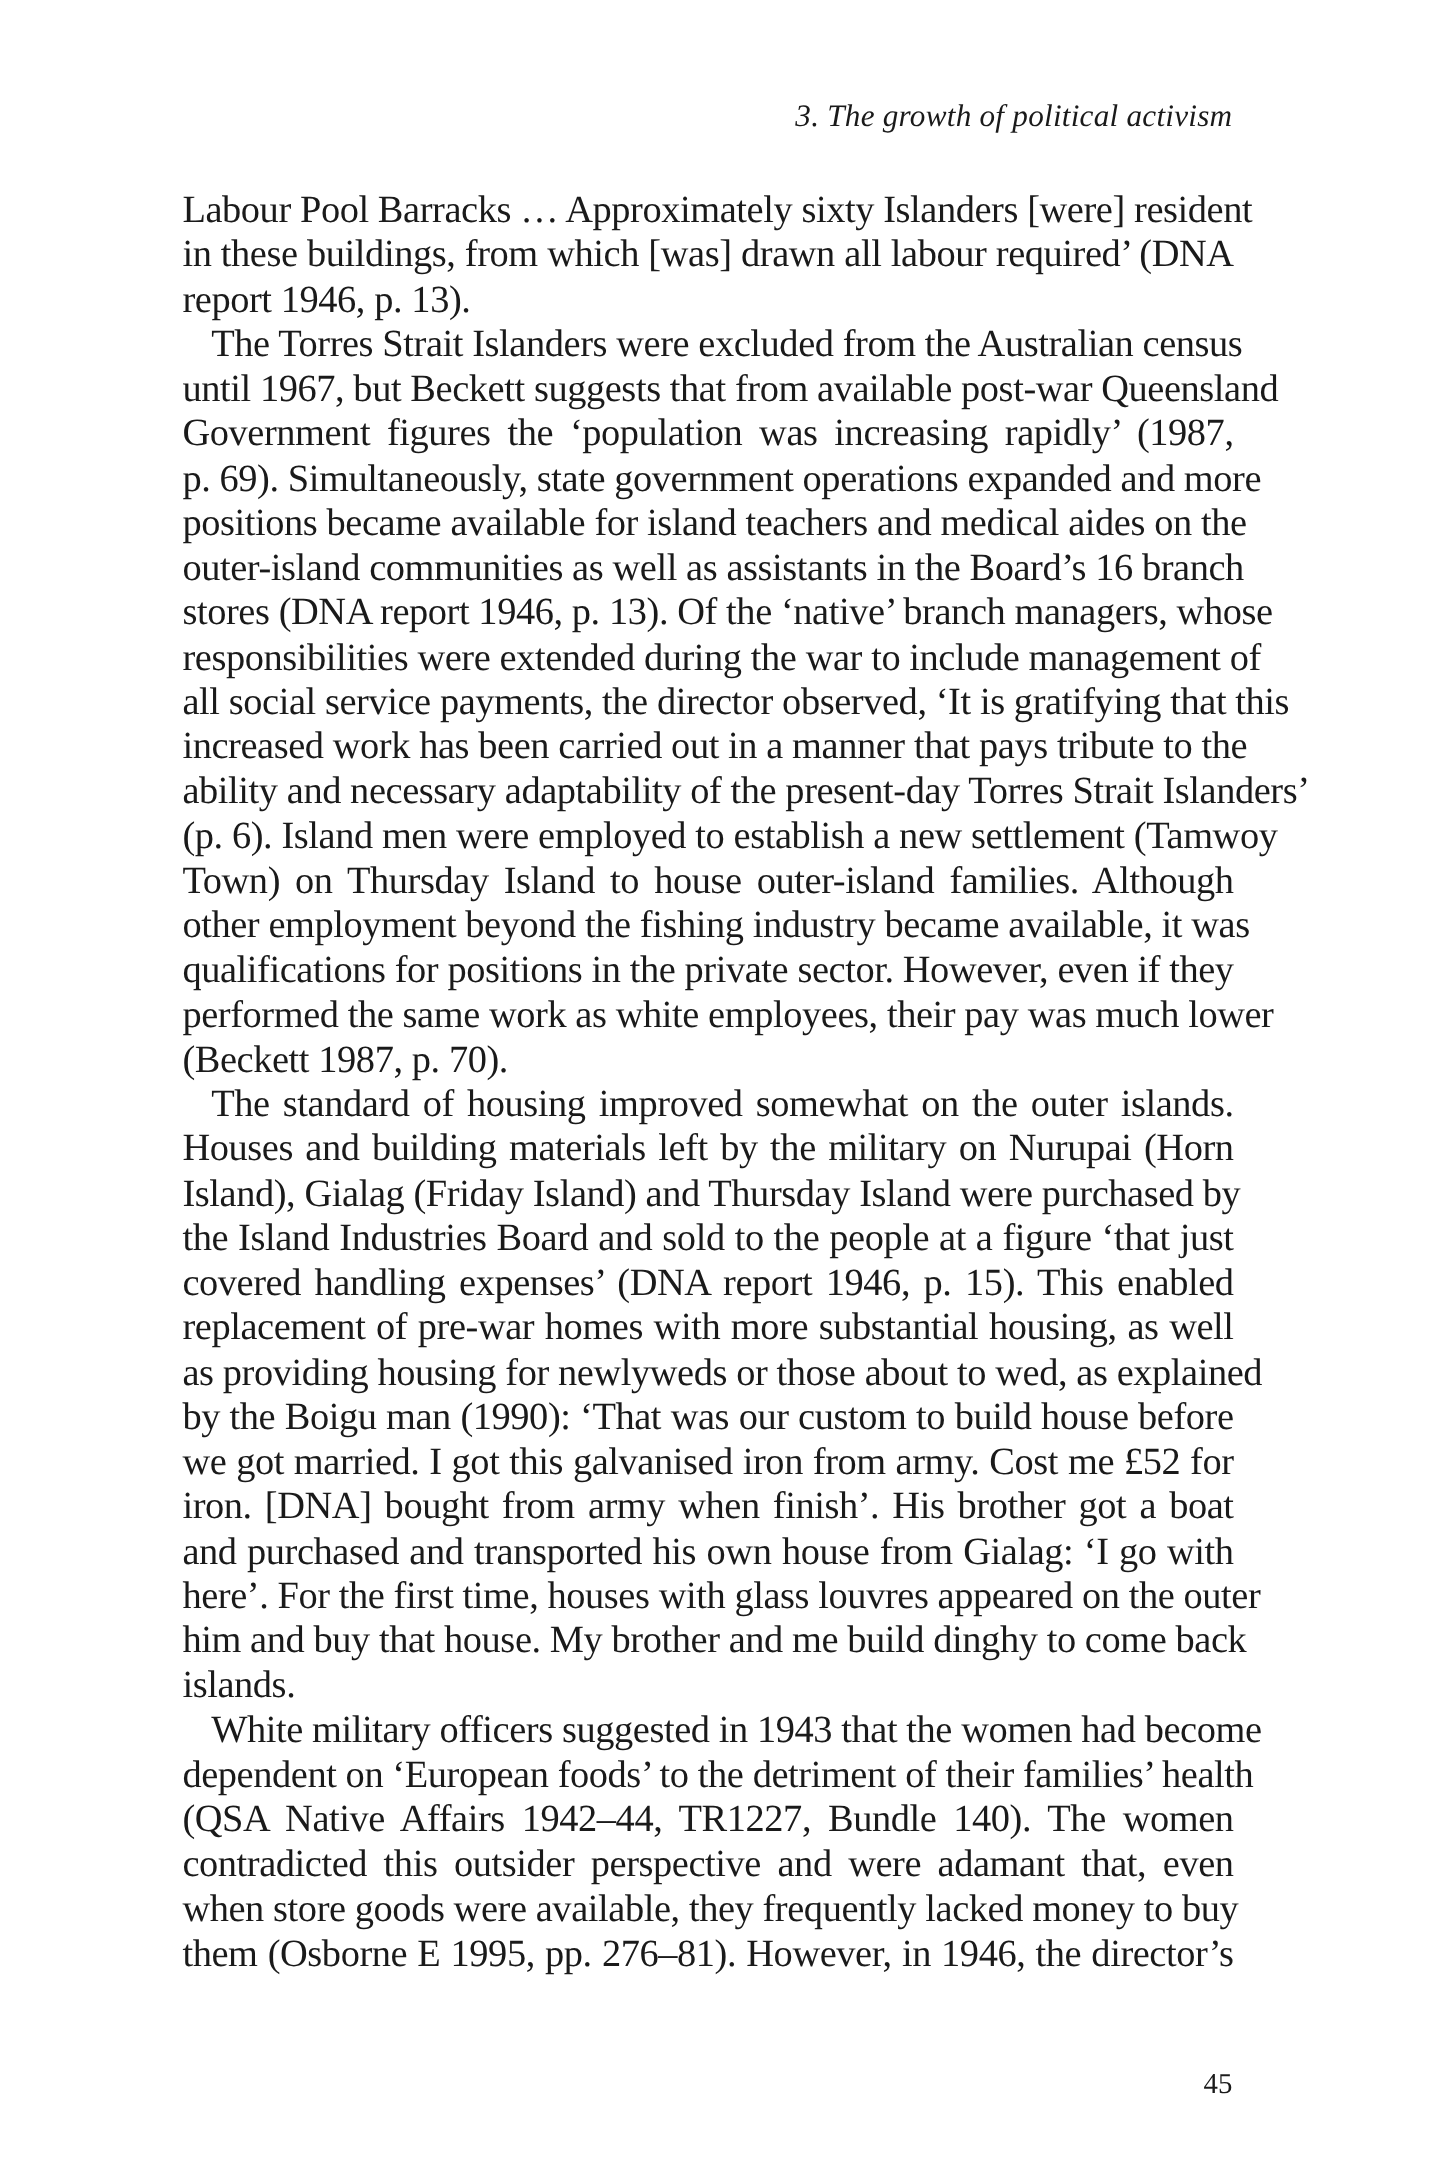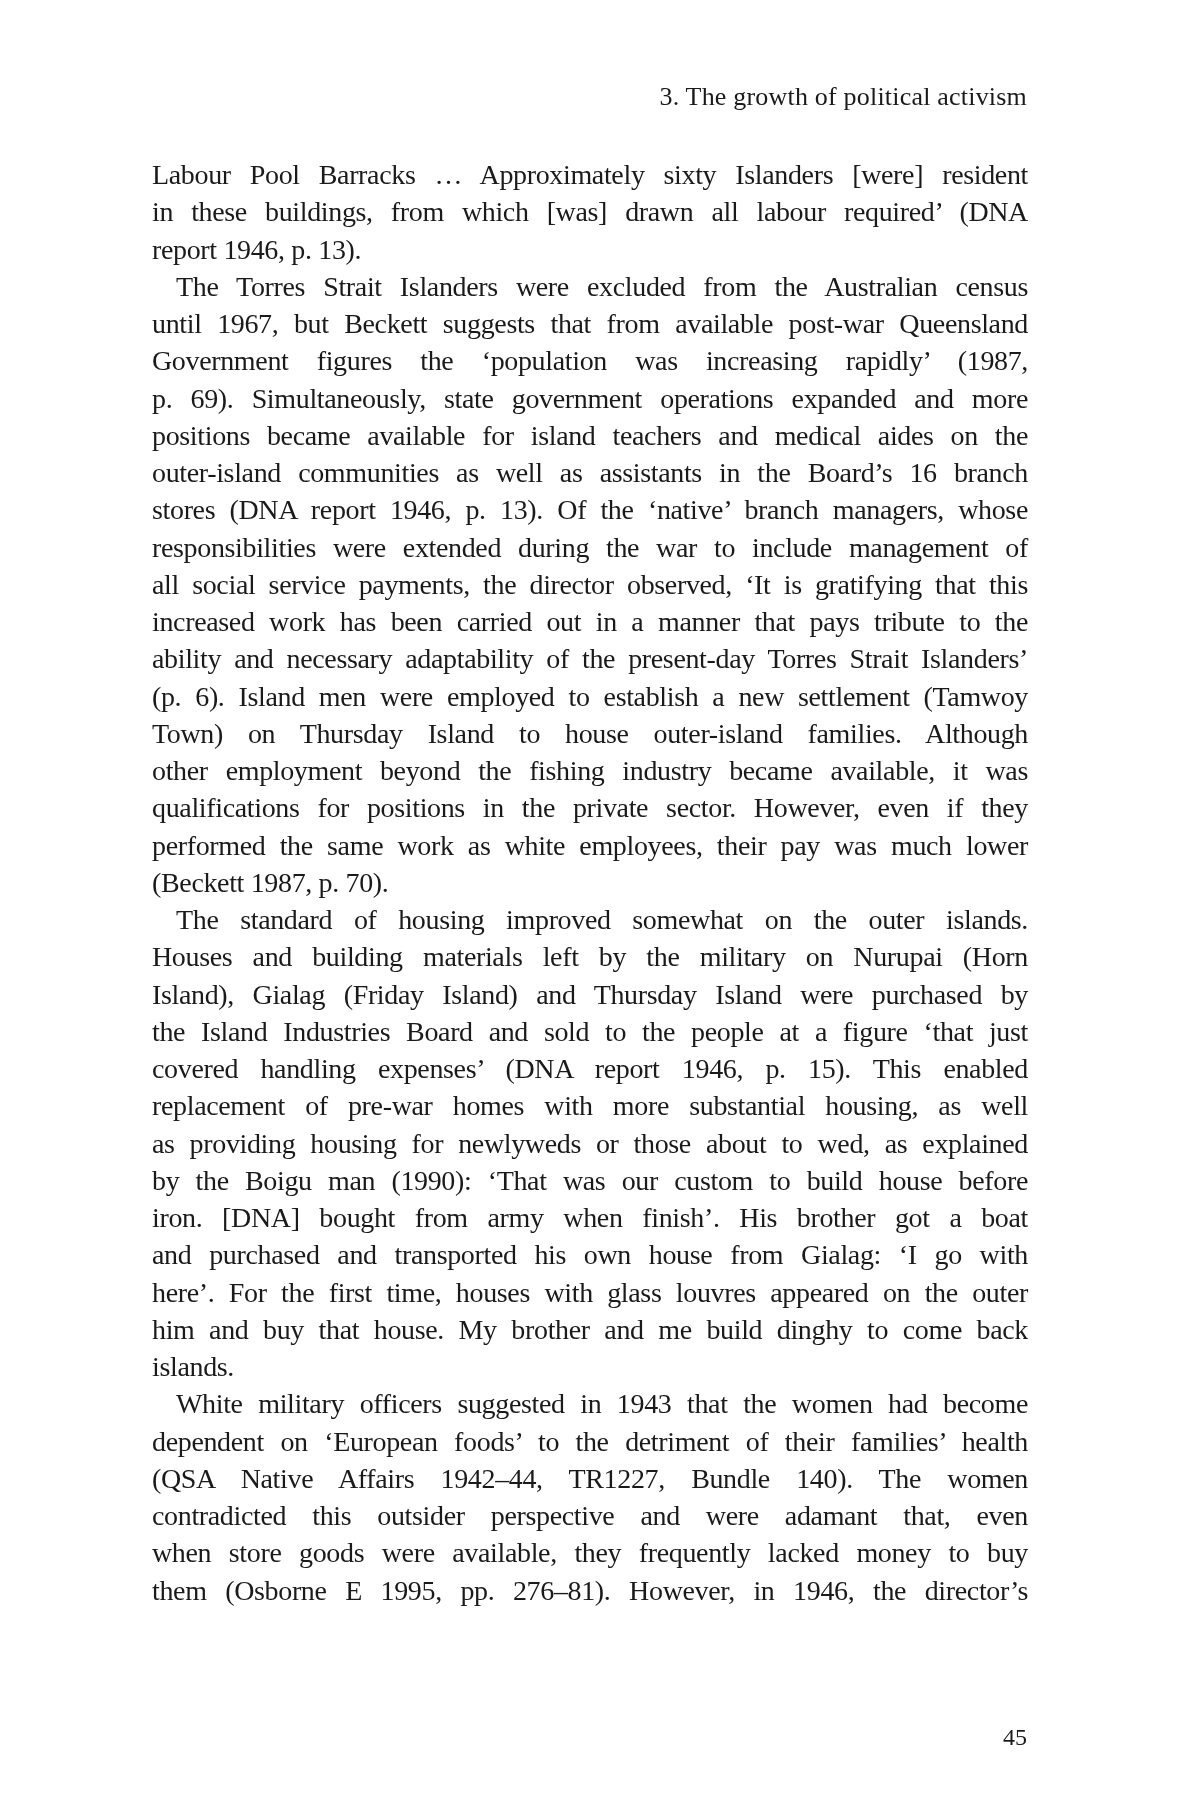--- a/index.html
+++ b/index.html
@@ -1,19 +1,19 @@
 <!DOCTYPE html>
 <html><head>
   <meta charset="utf-8">
   <style>
     html, body { margin: 0; padding: 0; background: #ffffff; }
     body { width: 1197px; height: 1812px; position: relative; overflow: hidden; color: #1a1a1a; font-family: "Liberation Serif", "DejaVu Serif", serif; }
-    .running-head { position: absolute; top: 82px; right: 170px; font-size: 26px; letter-spacing: 0.2px; }
+    .running-head { position: absolute; top: 82px; right: 170px; font-style: italic; font-size: 26px; letter-spacing: 0.2px; }
     .body-text { position: absolute; left: 152px; top: 156px; width: 876px; }
-    .line { display: block; height: 37.25px; line-height: 37.25px; font-size: 28px; white-space: nowrap; text-align: justify; text-align-last: justify; letter-spacing: -0.35px; }
+    .line { display: block; height: 37.25px; line-height: 37.25px; font-size: 32px; white-space: nowrap; text-align: justify; text-align-last: justify; letter-spacing: -0.35px; }
     .line.last { text-align-last: left; }
     .line.indent { padding-left: 24px; }
     .page-number { position: absolute; top: 1724px; right: 170px; font-size: 24px; }
   </style>
 </head>
 <body>
 
 <div class="running-head">3. The growth of political activism</div>
 
 <div class="body-text">
@@ -41,20 +41,21 @@
   <span class="line last">(Beckett 1987, p. 70).</span>
 
   <span class="line indent">The standard of housing improved somewhat on the outer islands.</span>
   <span class="line">Houses and building materials left by the military on Nurupai (Horn</span>
   <span class="line">Island), Gialag (Friday Island) and Thursday Island were purchased by</span>
   <span class="line">the Island Industries Board and sold to the people at a figure ‘that just</span>
   <span class="line">covered handling expenses’ (DNA report 1946, p. 15). This enabled</span>
   <span class="line">replacement of pre-war homes with more substantial housing, as well</span>
   <span class="line">as providing housing for newlyweds or those about to wed, as explained</span>
   <span class="line">by the Boigu man (1990): ‘That was our custom to build house before</span>
+  <span class="line">we got married. I got this galvanised iron from army. Cost me £52 for</span>
   <span class="line">iron. [DNA] bought from army when finish’. His brother got a boat</span>
   <span class="line">and purchased and transported his own house from Gialag: ‘I go with</span>
   <span class="line">here’. For the first time, houses with glass louvres appeared on the outer</span>
   <span class="line">him and buy that house. My brother and me build dinghy to come back</span>
   <span class="line last">islands.</span>
 
   <span class="line indent">White military officers suggested in 1943 that the women had become</span>
   <span class="line">dependent on ‘European foods’ to the detriment of their families’ health</span>
   <span class="line">(QSA Native Affairs 1942–44, TR1227, Bundle 140). The women</span>
   <span class="line">contradicted this outsider perspective and were adamant that, even</span>

